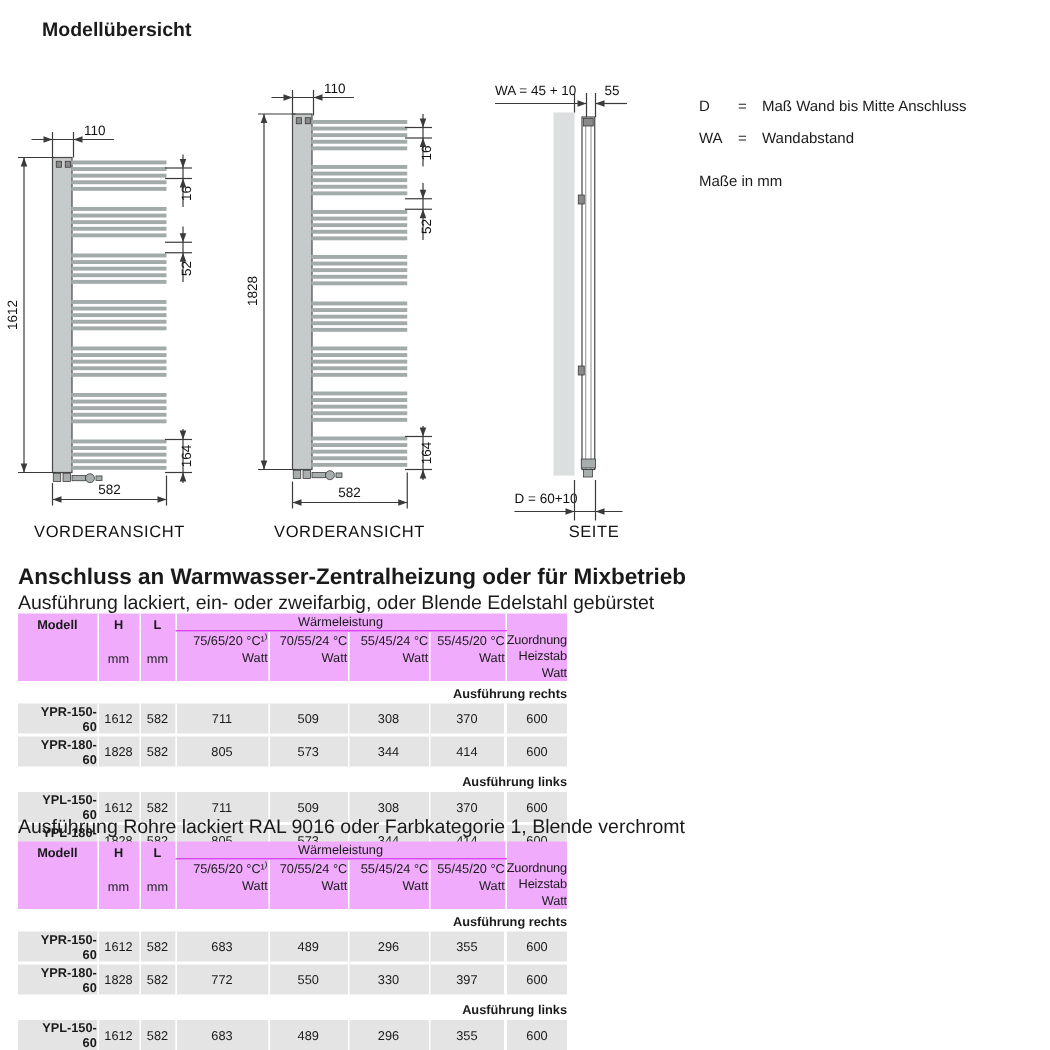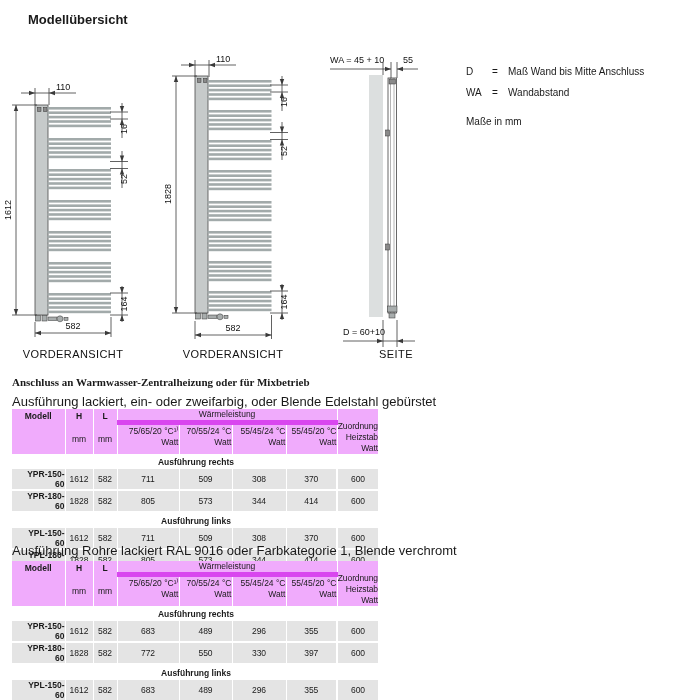--- a/index.html
+++ b/index.html
@@ -24,43 +24,43 @@
   .dim  { stroke:#3a3a3a; stroke-width:0.8; fill:none; }
   .thin { stroke:#6a6a6a; stroke-width:0.5; fill:none; }
   .arr  { fill:#3a3a3a; stroke:none; }
   .dtx  { font-size:9px; fill:#111; }
   .cap  { font-size:11px; letter-spacing:0.4px; fill:#111; }
   .coll { fill:#c6caca; stroke:#4a4a4a; stroke-width:0.8; }
   .clip { fill:#8a8a8a; stroke:#333; stroke-width:0.5; }
   .valve{ fill:#a8adad; stroke:#333; stroke-width:0.5; }
 
   
-  .sec-heading { font-size:11px; font-weight:bold; white-space:nowrap;font-family:Liberation Serif, serif; }
+  .sec-heading { font-size:15px; font-weight:bold; white-space:nowrap; }
   .sec-sub     { font-size:13px; white-space:nowrap; }
   #sec1-heading { left:12px; top:376px; }
   #sec1-sub     { left:12px; top:394px; }
   #sec2-sub     { left:12px; top:543px; }
   #table1-wrap  { left:12px; top:409px; }
   #table2-wrap  { left:12px; top:561px; }
 
   
   table.spec { border-collapse:collapse; table-layout:fixed; width:366px; font-size:8.5px; }
   table.spec th, table.spec td { padding:0; }
   table.spec th { background:#f0abfc; font-weight:normal; vertical-align:top; }
   .sep  { border-left:1px solid #fff; }
   .model-hdr { font-weight:bold; text-align:center; padding-top:2px; }
   .hl-cell { display:flex; flex-direction:column; justify-content:space-between;
              align-items:center; height:33px; padding:2px 0 1px 0; }
   .hl-cell .u { font-weight:bold; }
   .power-hdr { text-align:center; height:11px; line-height:11px; padding-top:1px;
-               border-bottom:5px solid #d946ef; }
+               border-bottom:1px solid #d946ef; }
   .temp-cell { text-align:right; line-height:11px; padding-top:1px; font-size:8.5px; }
   .z-cell { text-align:right; line-height:11px; padding-top:12px; font-size:8.5px;
             letter-spacing:-0.1px; }
-  tr.grp td { background:#fff; font-weight:bold; text-align:center;
+  tr.grp td { background:#fff; font-weight:bold; text-align:right;
               padding:3px 0 2px 2px; }
   tr.dr td { background:#e4e4e4; border-left:1px solid #fff; border-bottom:2px solid #fff;
              height:11px; text-align:center; }
   tr.dr td:first-child { border-left:none; text-align:right; padding-left:10px; font-weight:bold; }
   tr.dr td.zu { border-left:2px solid #fff; }
 </style>
 </head>
 <body>
 
 <div class="abs" id="page-title">Modellübersicht</div>

